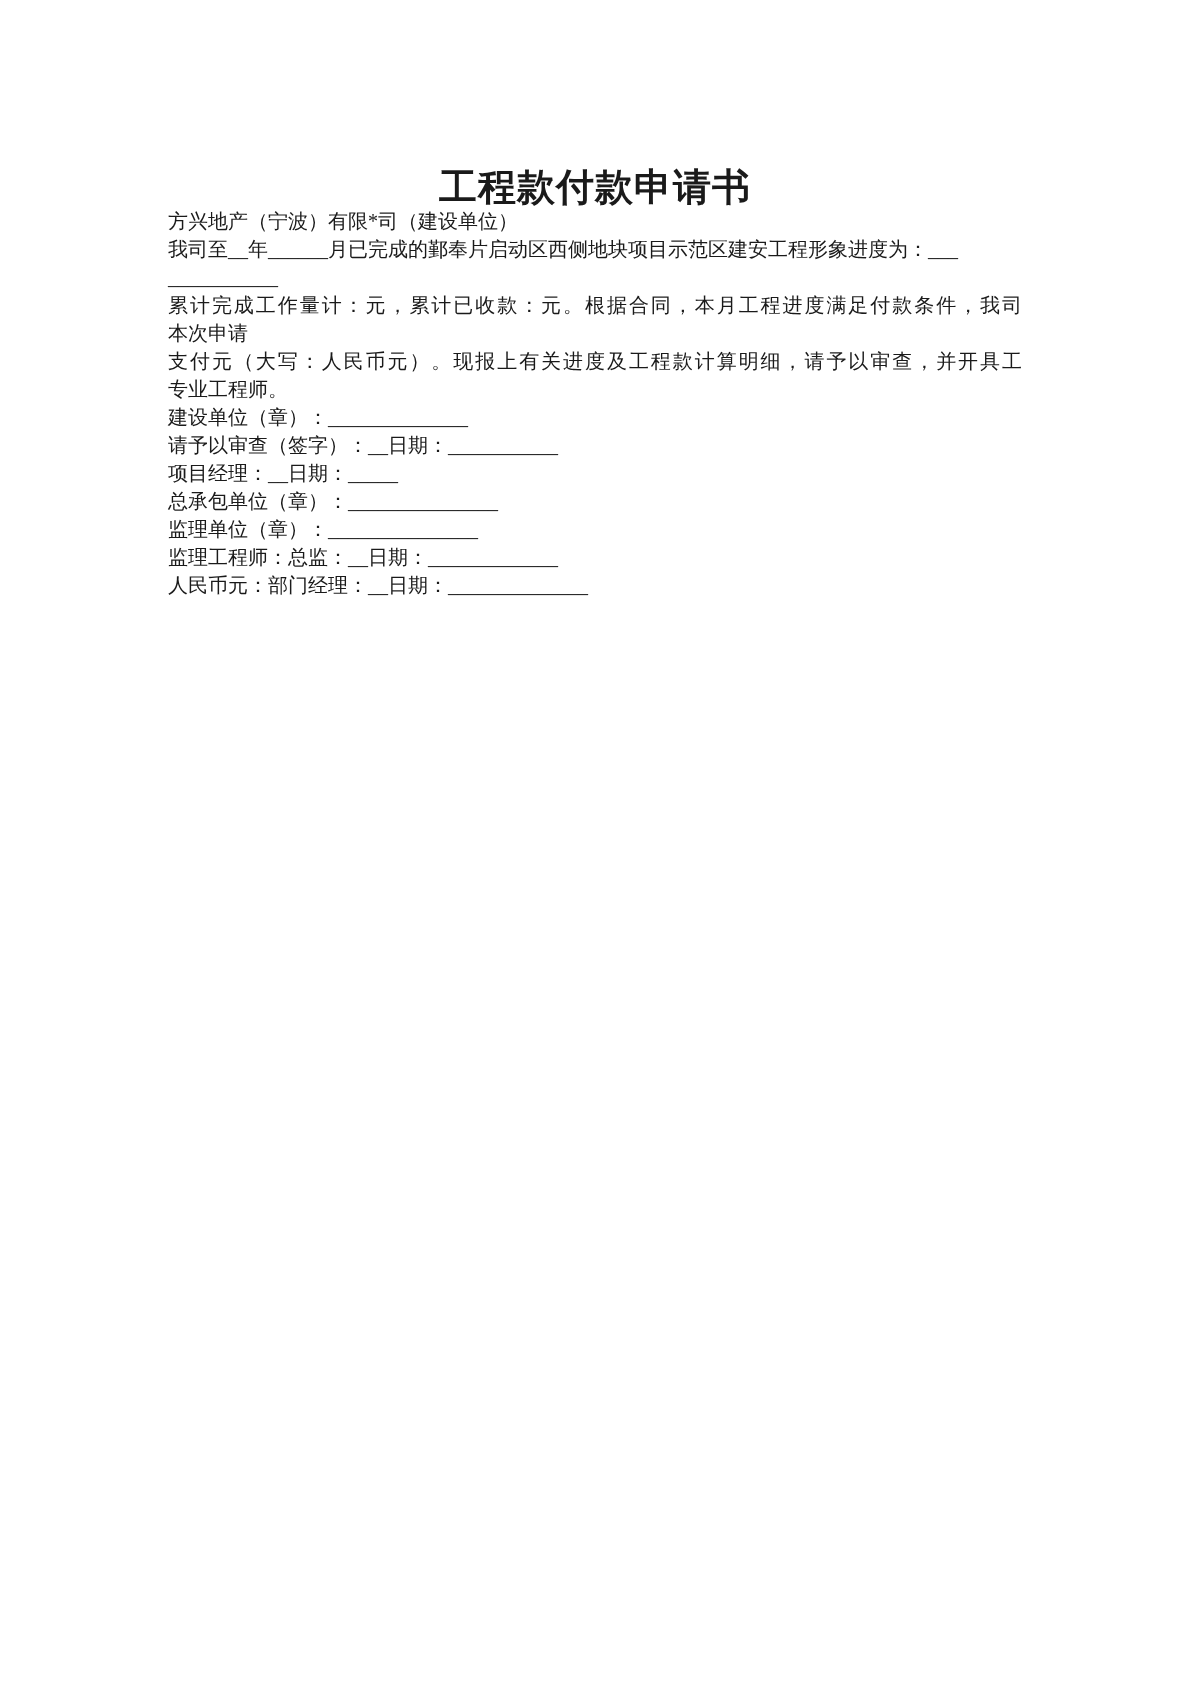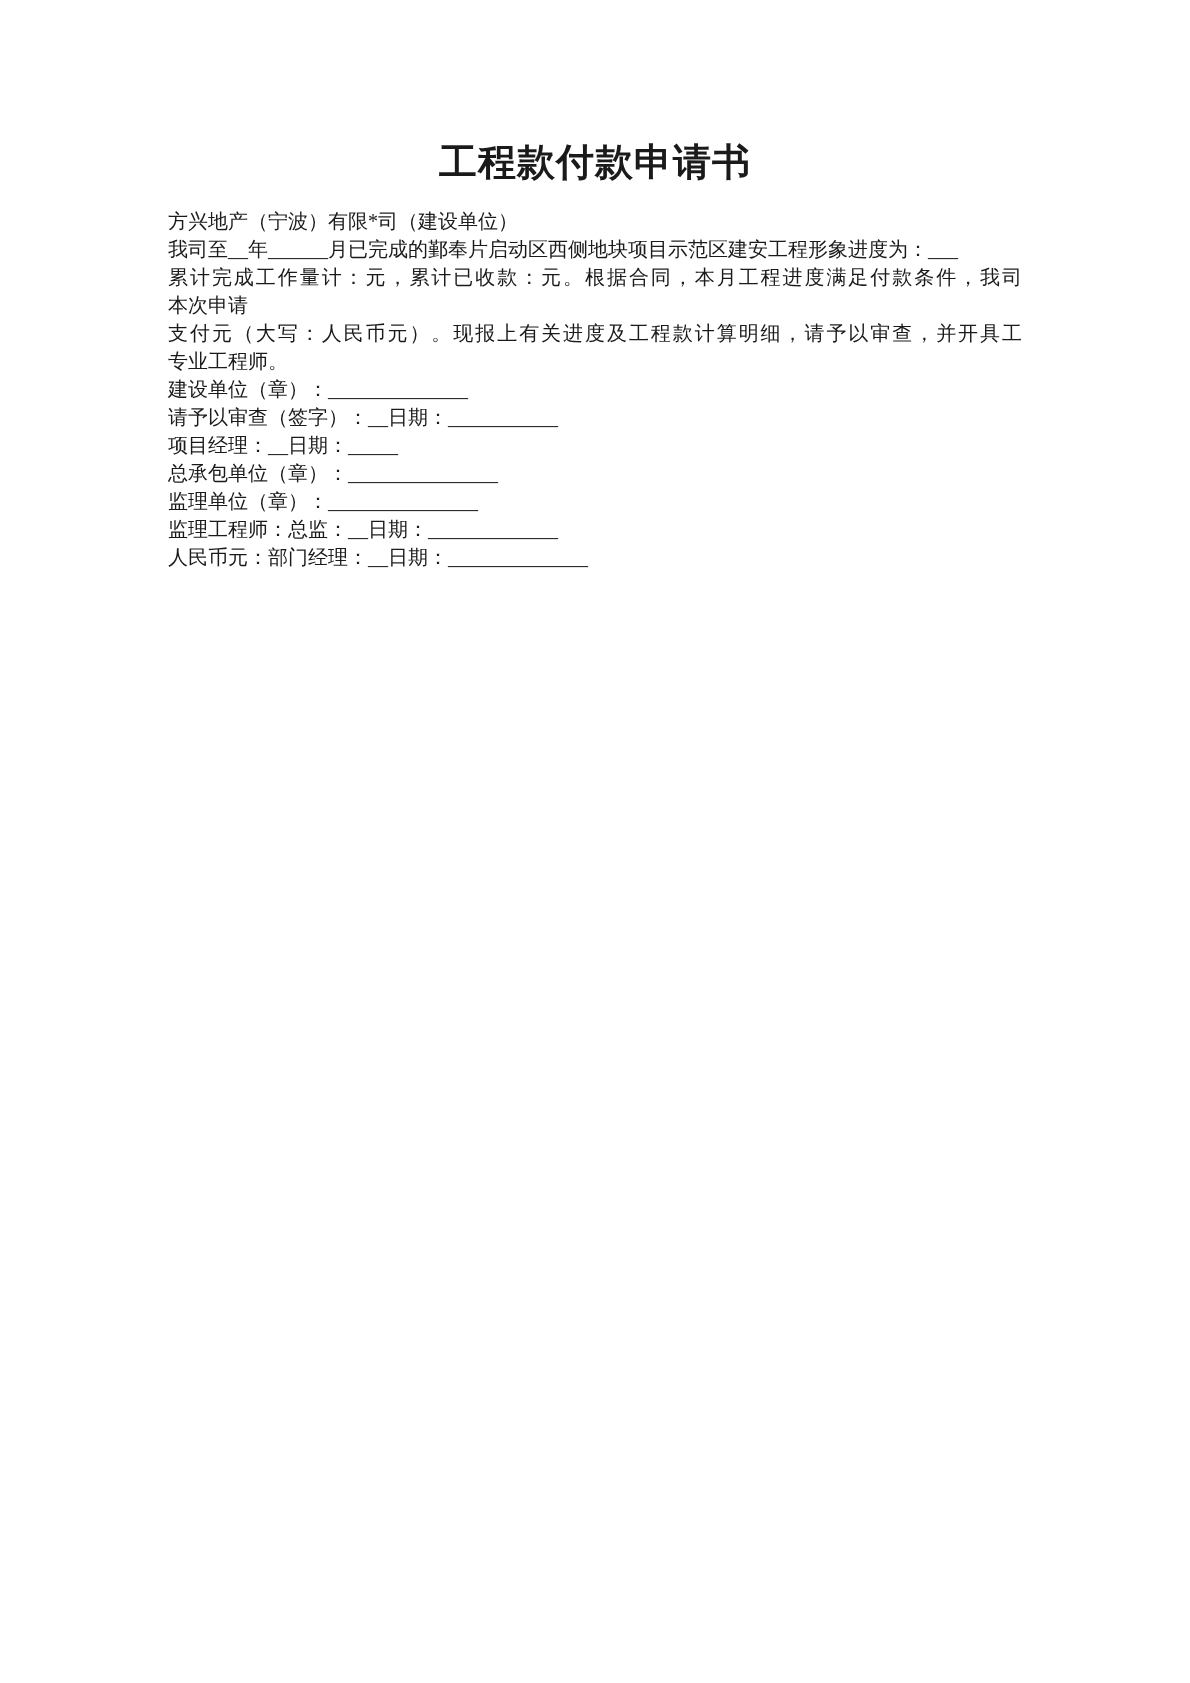--- a/index.html
+++ b/index.html
@@ -12,21 +12,21 @@
     width: 1190px;
     height: 1683px;
     background: #ffffff;
     overflow: hidden;
     font-family: "Liberation Serif", "DejaVu Serif", serif;
     color: #1a1a1a;
   }
   .doc-title {
     position: absolute;
     left: 168px;
-    top: 140px;
+    top: 165px;
     width: 854px;
     margin: 0;
     text-align: center;
     font-size: 38px;
     font-weight: bold;
     line-height: 44px;
     letter-spacing: 1px;
     white-space: nowrap;
   }
   .doc-body {
@@ -52,20 +52,21 @@
 </head>
 <body>
 
 <div class="page">
 
   <h1 class="doc-title">工程款付款申请书</h1>
 
   <div class="doc-body">
     <div class="line">方兴地产（宁波）有限*司（建设单位）</div>
     <div class="line">我司至__年______月已完成的鄞奉片启动区西侧地块项目示范区建安工程形象进度为：___</div>
+    <div class="line">___________</div>
     <div class="line just">累计完成工作量计：元，累计已收款：元。根据合同，本月工程进度满足付款条件，我司</div>
     <div class="line">本次申请</div>
     <div class="line just">支付元（大写：人民币元）。现报上有关进度及工程款计算明细，请予以审查，并开具工</div>
     <div class="line">专业工程师。</div>
     <div class="line">建设单位（章）：______________</div>
     <div class="line">请予以审查（签字）：__日期：___________</div>
     <div class="line">项目经理：__日期：_____</div>
     <div class="line">总承包单位（章）：_______________</div>
     <div class="line">监理单位（章）：_______________</div>
     <div class="line">监理工程师：总监：__日期：_____________</div>

